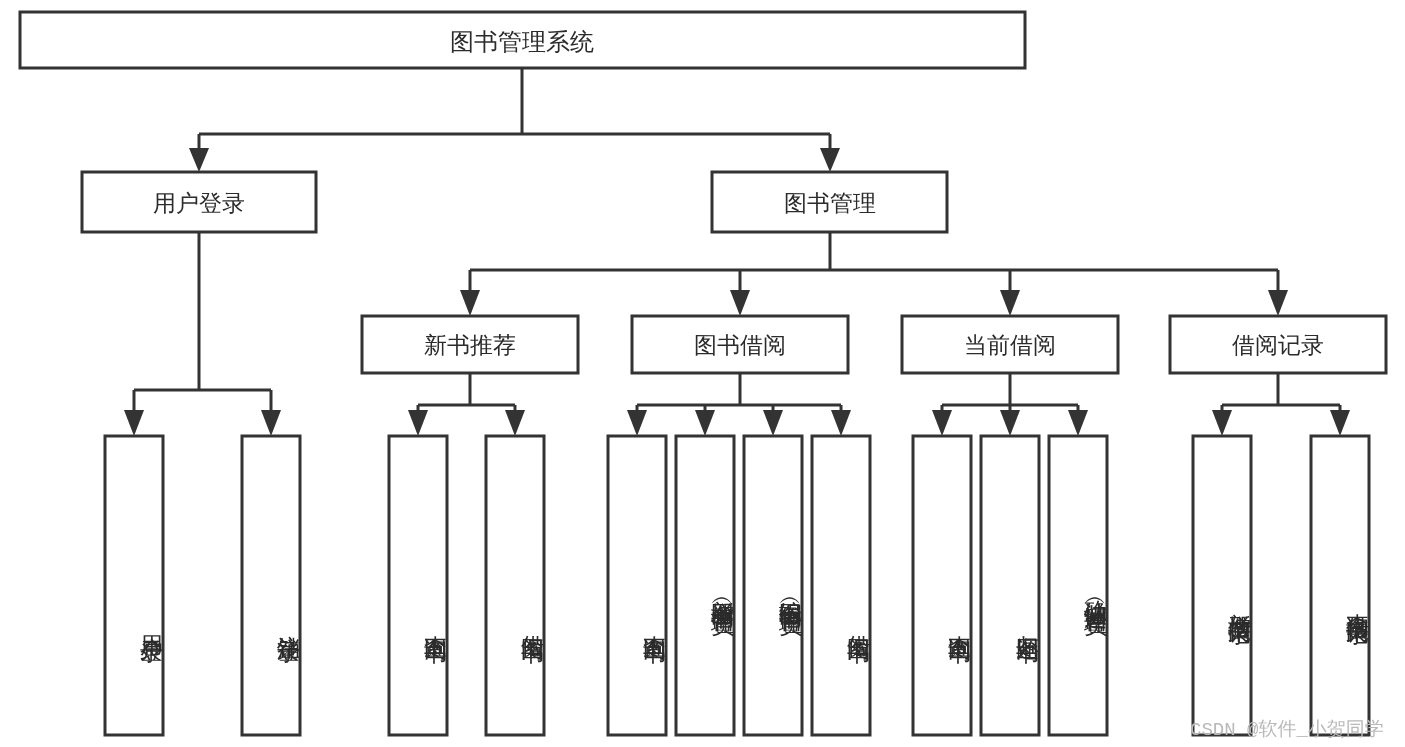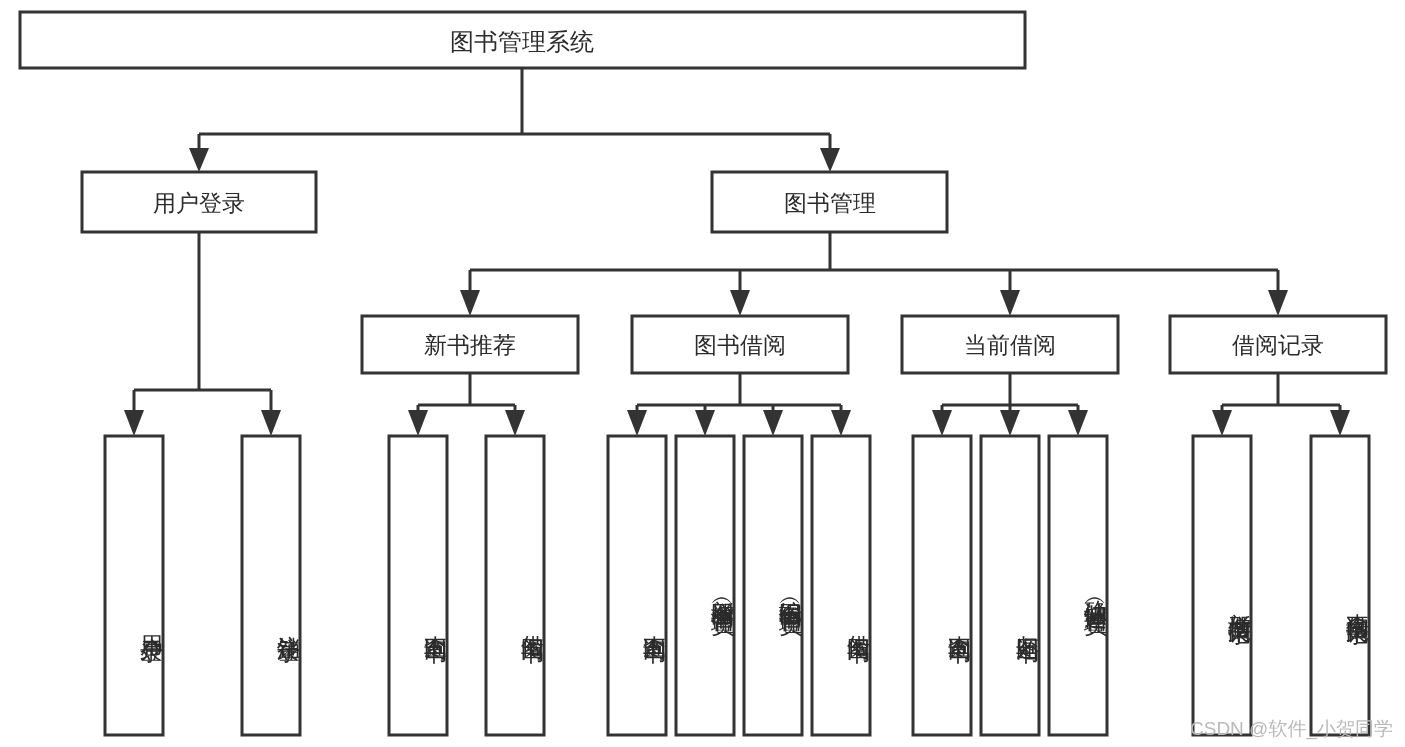--- a/index.html
+++ b/index.html
@@ -61,21 +61,21 @@
     fill: none;
   }
   .arrow-head {
     fill: #333333;
     stroke: none;
   }
   .watermark {
     position: absolute;
     left: 1190px;
     top: 716px;
-    font-family: Liberation Sans, sans-serif;
+    font-family: Liberation Mono, monospace;
     font-size: 19px;
     color: #b9b9b9;
     white-space: nowrap;
     user-select: none;
   }
 </style>
 </head>
 <body>
 
 <div id="diagram-root">

